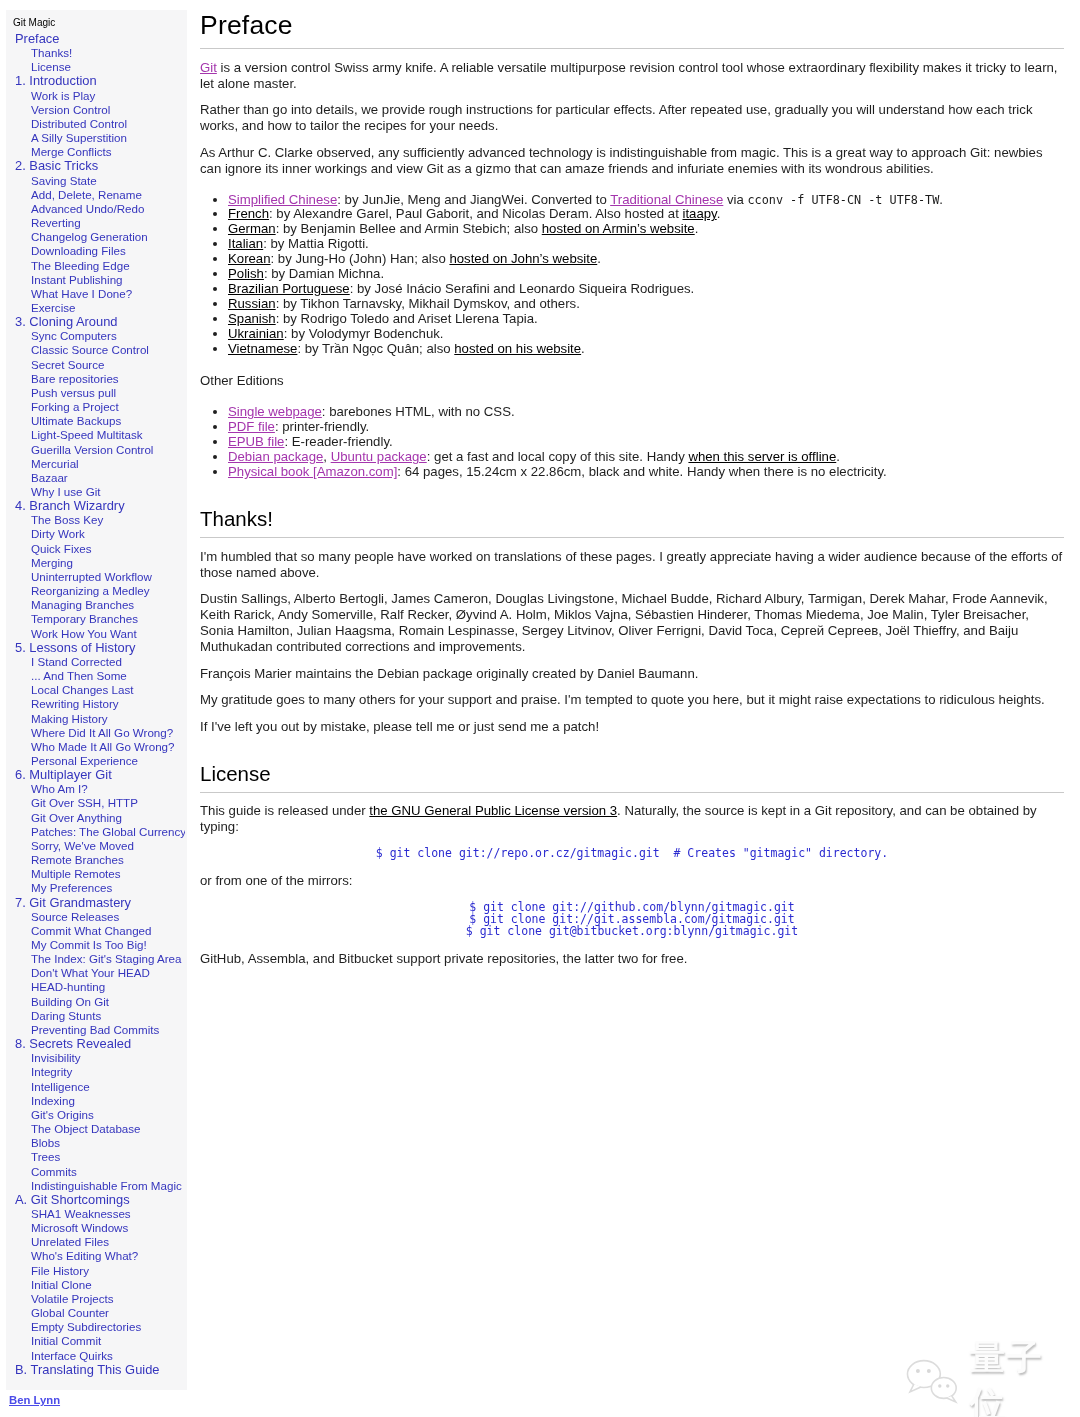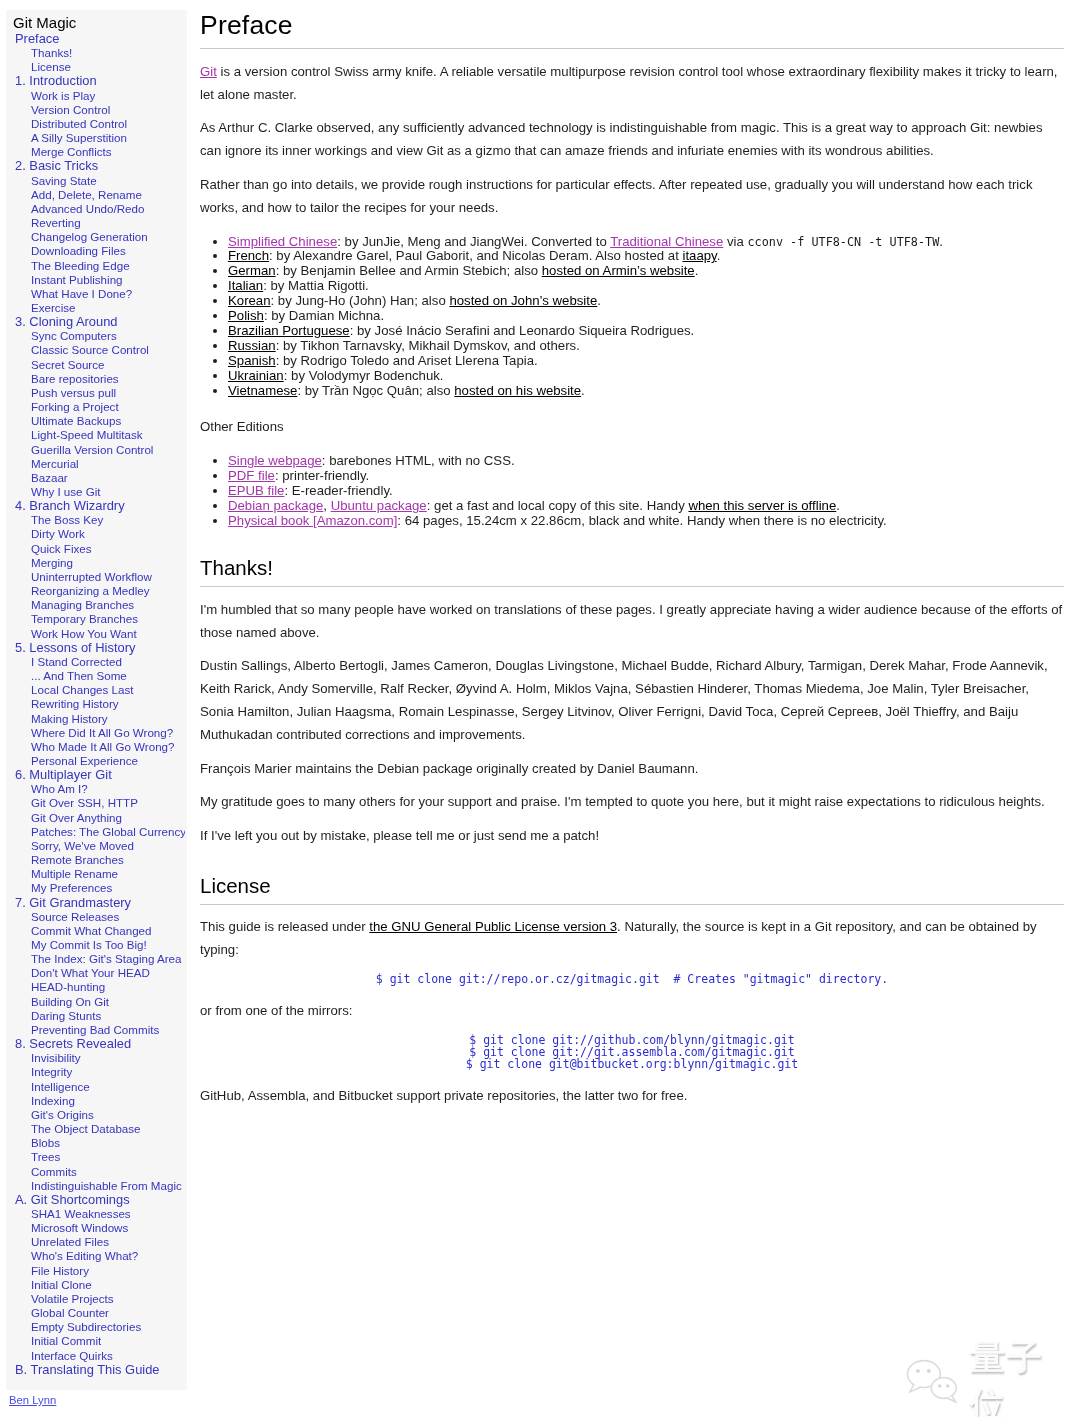--- a/index.html
+++ b/index.html
@@ -3,35 +3,35 @@
 <meta charset="utf-8">
 <style>
   * { margin:0; padding:0; box-sizing:border-box; }
   html,body { width:1080px; height:1417px; background:#fff; overflow:hidden;
               font-family:"Liberation Sans","DejaVu Sans",sans-serif; color:#1f1f1f; }
   .page { position:relative; width:1080px; height:1417px; }
 
   
   .sidebar { position:absolute; left:6px; top:10px; width:181px; height:1380px;
              background:#f6f6f7; padding:5px 2px 0 2px; overflow:hidden; }
-  .sb-title { font-size:15px; color:#000; margin:0 0 2px 5px; line-height:15px; }
+  .sb-title { font-size:10px; color:#000; margin:0 0 2px 5px; line-height:15px; }
   .sb-item { line-height:14.15px; white-space:nowrap; overflow:hidden; }
   .sb-item.chapter { font-size:12.9px; padding-left:7px; }
   .sb-item.sub { font-size:11.6px; padding-left:23px; }
   .sb-item a { text-decoration:none; color:#3535bd; }
   .author { position:absolute; left:9px; top:1394px; font-size:11.3px; }
-  .author a { color:#4b4be8; text-decoration:underline; }
+  .author a { color:#4b4be8; text-decoration:underline;font-weight:bold; }
 
   
   .main { position:absolute; left:200px; top:10px; width:864px; font-size:13.2px; }
   h1 { font-size:26.5px; font-weight:400; color:#000; padding-bottom:7px;
        border-bottom:1px solid #c9c9c9; margin-bottom:8px; letter-spacing:.2px; }
   h2 { font-size:20.5px; font-weight:400; color:#000; margin-top:27px;
        padding-bottom:6px; border-bottom:1px solid #c9c9c9; margin-bottom:7px; }
-  p { margin:10.5px 0; line-height:23px; }
+  p { margin:10.5px 0; line-height:16px; }
   p.label { margin-top:17px; }
   ul { margin:16px 0 10px 0; padding-left:28px; }
   li { line-height:14.9px; }
   a.link { color:#000000; text-decoration:underline; }
   a.visited { color:#a435ad; text-decoration:underline; }
   code.inline { font-family:"DejaVu Sans Mono","Liberation Mono",monospace;
                 font-size:11.8px; color:#1a1a1a;text-align:center; }
   pre { margin:13px 0; font-family:"DejaVu Sans Mono","Liberation Mono",monospace;
         font-size:11.5px; line-height:11.9px; color:#2b2bd0; white-space:pre;text-align:center; }
 
@@ -101,21 +101,21 @@
         <div class="sb-item sub"><a href="#">Where Did It All Go Wrong?</a></div>
         <div class="sb-item sub"><a href="#">Who Made It All Go Wrong?</a></div>
         <div class="sb-item sub"><a href="#">Personal Experience</a></div>
         <div class="sb-item chapter"><a href="#">6. Multiplayer Git</a></div>
         <div class="sb-item sub"><a href="#">Who Am I?</a></div>
         <div class="sb-item sub"><a href="#">Git Over SSH, HTTP</a></div>
         <div class="sb-item sub"><a href="#">Git Over Anything</a></div>
         <div class="sb-item sub"><a href="#">Patches: The Global Currency</a></div>
         <div class="sb-item sub"><a href="#">Sorry, We've Moved</a></div>
         <div class="sb-item sub"><a href="#">Remote Branches</a></div>
-        <div class="sb-item sub"><a href="#">Multiple Rename</a></div>
+        <div class="sb-item sub"><a href="#">Multiple Remotes</a></div>
         <div class="sb-item sub"><a href="#">My Preferences</a></div>
         <div class="sb-item chapter"><a href="#">7. Git Grandmastery</a></div>
         <div class="sb-item sub"><a href="#">Source Releases</a></div>
         <div class="sb-item sub"><a href="#">Commit What Changed</a></div>
         <div class="sb-item sub"><a href="#">My Commit Is Too Big!</a></div>
         <div class="sb-item sub"><a href="#">The Index: Git's Staging Area</a></div>
         <div class="sb-item sub"><a href="#">Don't What Your HEAD</a></div>
         <div class="sb-item sub"><a href="#">HEAD-hunting</a></div>
         <div class="sb-item sub"><a href="#">Building On Git</a></div>
         <div class="sb-item sub"><a href="#">Daring Stunts</a></div>
@@ -148,22 +148,22 @@
   </div>
   <div class="author">
     <a href="#" class="author-link">Ben Lynn</a>
   </div>
 
   <div class="main">
 
     <h1>Preface</h1>
 
     <p><a href="#" class="visited">Git</a><span> is a version control Swiss army knife. A reliable versatile multipurpose revision control tool whose extraordinary flexibility makes it tricky to learn, let alone master.</span></p>
+    <p>Rather than go into details, we provide rough instructions for particular effects. After repeated use, gradually you will understand how each trick works, and how to tailor the recipes for your needs.</p>
     <p>As Arthur C. Clarke observed, any sufficiently advanced technology is indistinguishable from magic. This is a great way to approach Git: newbies can ignore its inner workings and view Git as a gizmo that can amaze friends and infuriate enemies with its wondrous abilities.</p>
-    <p>Rather than go into details, we provide rough instructions for particular effects. After repeated use, gradually you will understand how each trick works, and how to tailor the recipes for your needs.</p>
 
     <ul>
         <li><a href="#" class="visited">Simplified Chinese</a><span>: by JunJie, Meng and JiangWei. Converted to </span><a href="#" class="visited">Traditional Chinese</a><span> via </span><code class="inline">cconv -f UTF8-CN -t UTF8-TW</code><span>.</span></li>
         <li><a href="#" class="link">French</a><span>: by Alexandre Garel, Paul Gaborit, and Nicolas Deram. Also hosted at </span><a href="#" class="link">itaapy</a><span>.</span></li>
         <li><a href="#" class="link">German</a><span>: by Benjamin Bellee and Armin Stebich; also </span><a href="#" class="link">hosted on Armin’s website</a><span>.</span></li>
         <li><a href="#" class="link">Italian</a><span>: by Mattia Rigotti.</span></li>
         <li><a href="#" class="link">Korean</a><span>: by Jung-Ho (John) Han; also </span><a href="#" class="link">hosted on John’s website</a><span>.</span></li>
         <li><a href="#" class="link">Polish</a><span>: by Damian Michna.</span></li>
         <li><a href="#" class="link">Brazilian Portuguese</a><span>: by José Inácio Serafini and Leonardo Siqueira Rodrigues.</span></li>
         <li><a href="#" class="link">Russian</a><span>: by Tikhon Tarnavsky, Mikhail Dymskov, and others.</span></li>

